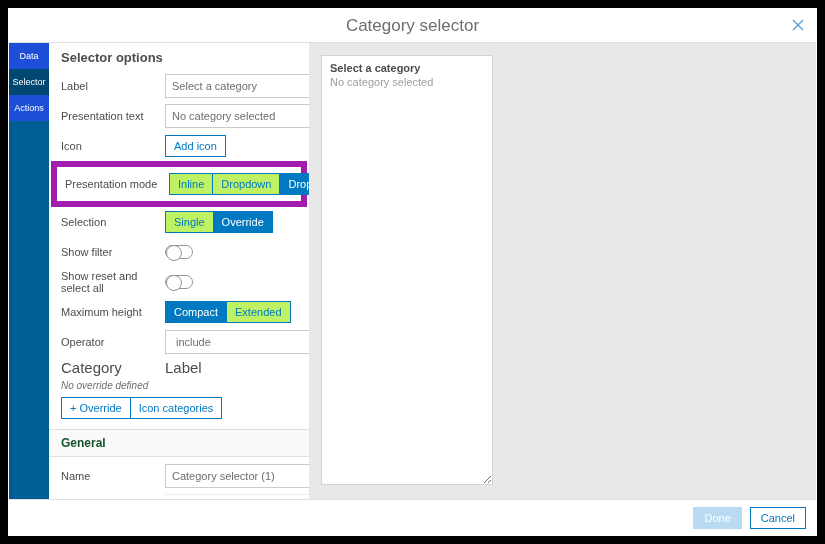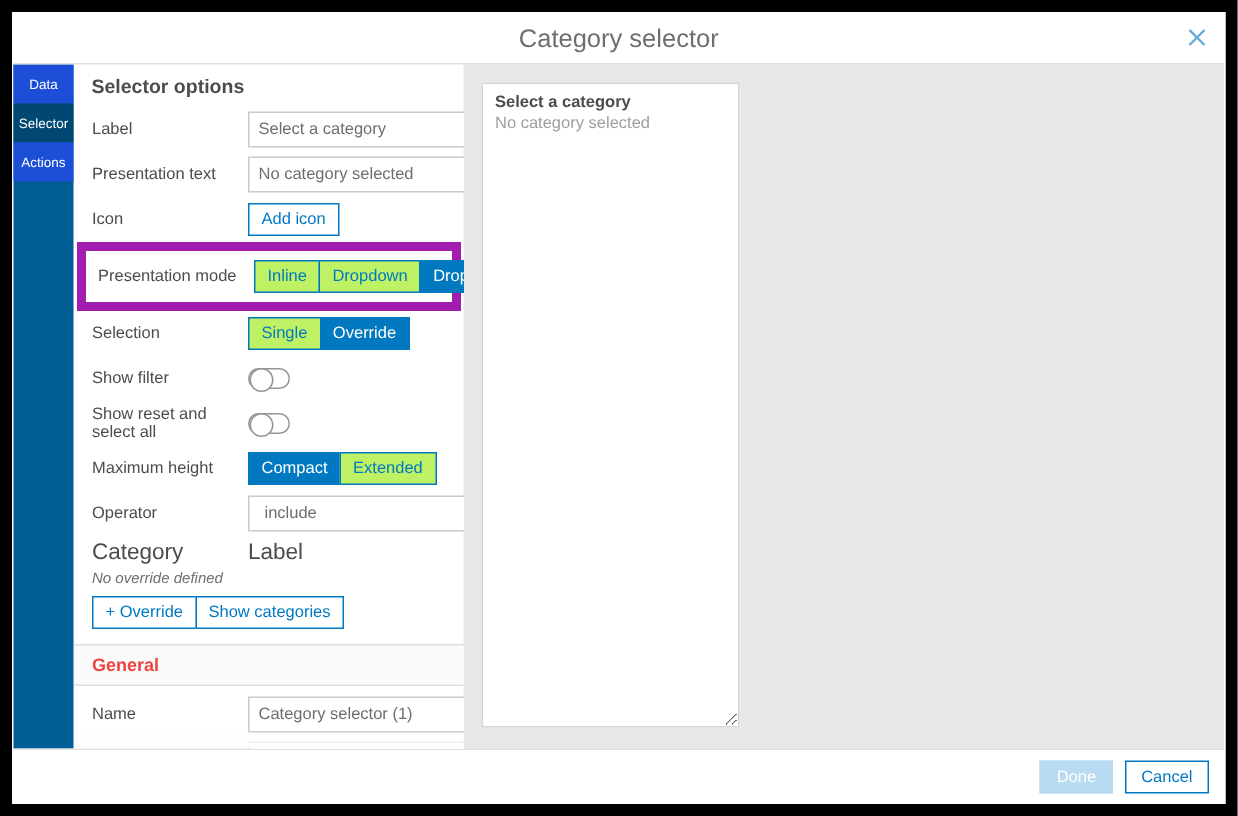--- a/index.html
+++ b/index.html
@@ -177,21 +177,21 @@
   .btnrow { display: flex; gap: 0; }
   .btnrow .outline-btn { margin-right: -1px; }
 
   .section-divider {
     margin: 10px -16px 0 -12px;
     padding: 6px 12px;
     border-top: 1px solid #e0e0e0;
     border-bottom: 1px solid #e0e0e0;
     font-size: 12px;
     font-weight: 600;
-    color: #ef4444;
+    color: #14532d;
     background: #fafafa;
   }
 
   .preview-col {
     flex: 1;
     background: #e8e8e8;
     padding: 12px;
     min-width: 0;
   }
   .preview-box {
@@ -331,21 +331,21 @@
           </div>
         </div>
 
         <div class="subheader">
           <div class="col1">Category</div>
           <div>Label</div>
         </div>
         <div class="italic-note">No override defined</div>
         <div class="btnrow">
           <button class="outline-btn">+ Override</button>
-          <button class="outline-btn">Show categories</button>
+          <button class="outline-btn">Icon categories</button>
         </div>
 
         <div class="section-divider">General</div>
 
         <div class="row" style="margin-top:4px">
           <div class="lbl">Name</div>
           <div class="ctrl"><input type="text" class="txt" value="Category selector (1)" style=""></div>
         </div>
 
         <div class="row">

